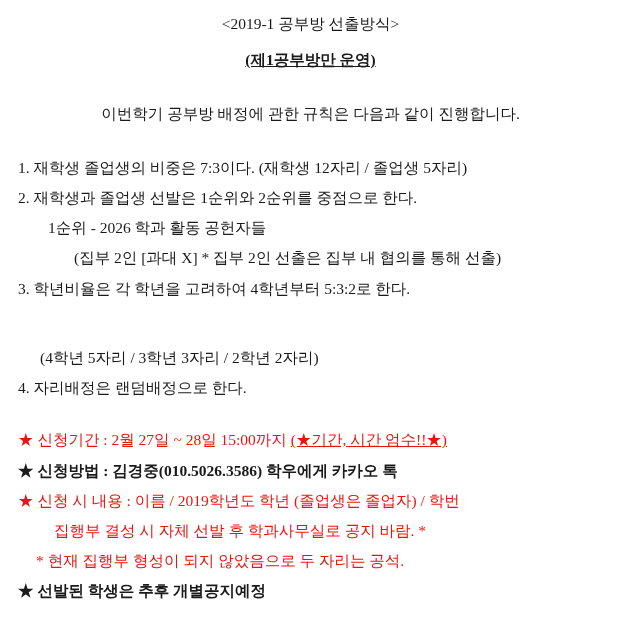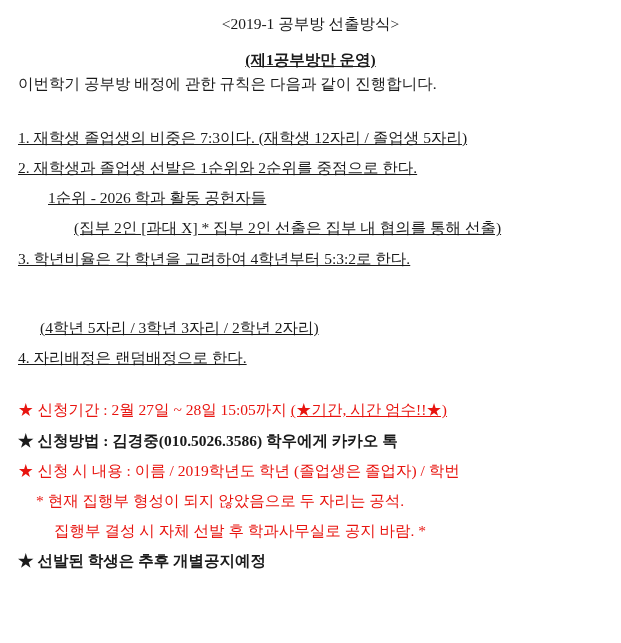--- a/index.html
+++ b/index.html
@@ -31,26 +31,27 @@
     text-align: center;
     font-size: 15.5px;
     font-weight: bold;
     line-height: 1.55;
     margin-top: 12px;
   }
   .title-sub span {
     text-decoration: underline;
   }
   .intro {
+    margin-top: 30px;
     font-size: 15.5px;
     line-height: 1.6;
+    text-align: center;
   }
   .rules {
     margin-top: 26px;
-    text-decoration: underline;
   }
   .rule {
     font-size: 15.5px;
     line-height: 1.95;
     white-space: pre;
   }
   .indent1 { padding-left: 30px; }
   .indent2 { padding-left: 56px; }
   .indent3 { padding-left: 22px; margin-top: 39px; }
 
@@ -85,27 +86,27 @@
     <div class="rule">2. 재학생과 졸업생 선발은 1순위와 2순위를 중점으로 한다.</div>
     <div class="rule indent1">1순위 - 2026 학과 활동 공헌자들</div>
     <div class="rule indent2">(집부 2인 [과대 X] * 집부 2인 선출은 집부 내 협의를 통해 선출)</div>
     <div class="rule">3. 학년비율은 각 학년을 고려하여 4학년부터 5:3:2로 한다.</div>
     <div class="rule indent3">(4학년 5자리 / 3학년 3자리 / 2학년 2자리)</div>
     <div class="rule">4. 자리배정은 랜덤배정으로 한다.</div>
   </div>
 
   <div class="notices">
 
-    <div class="notice red"><span class="star">★</span><span> 신청기간 : 2월 27일 ~ 28일 15:05까지 </span><span class="u">(★기간, 시간 엄수!!★)</span></div>
+    <div class="notice red"><span class="star">★</span><span> 신청기간 : 2월 27일 ~ 28일 15:00까지 </span><span class="u">(★기간, 시간 엄수!!★)</span></div>
 
     <div class="notice black"><span class="star">★</span><span> 신청방법 : 김경중(010.5026.3586) 학우에게 카카오 톡</span></div>
 
     <div class="notice red"><span class="star">★</span><span> 신청 시 내용 : 이름 / 2019학년도 학년 (졸업생은 졸업자) / 학번</span></div>
 
+    <div class="notice red notice-indent2"><span>집행부 결성 시 자체 선발 후 학과사무실로 공지 바람. *</span></div>
+
     <div class="notice red notice-indent"><span class="star">*</span><span> 현재 집행부 형성이 되지 않았음으로 두 자리는 공석.</span></div>
-
-    <div class="notice red notice-indent2"><span>집행부 결성 시 자체 선발 후 학과사무실로 공지 바람. *</span></div>
 
     <div class="notice black"><span class="star">★</span><span> 선발된 학생은 추후 개별공지예정</span></div>
 
   </div>
 
 </div>
 
 </body></html>

